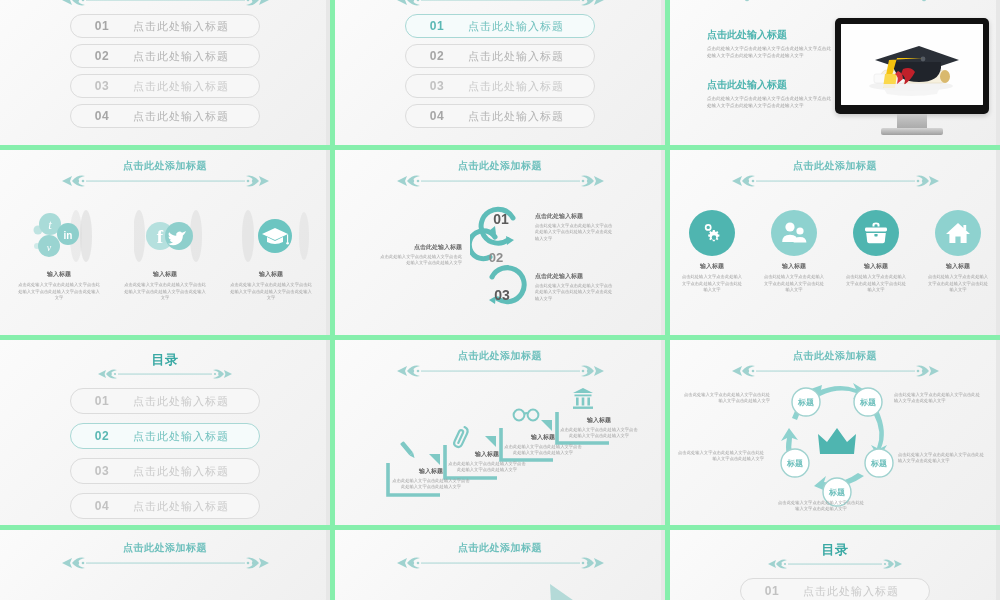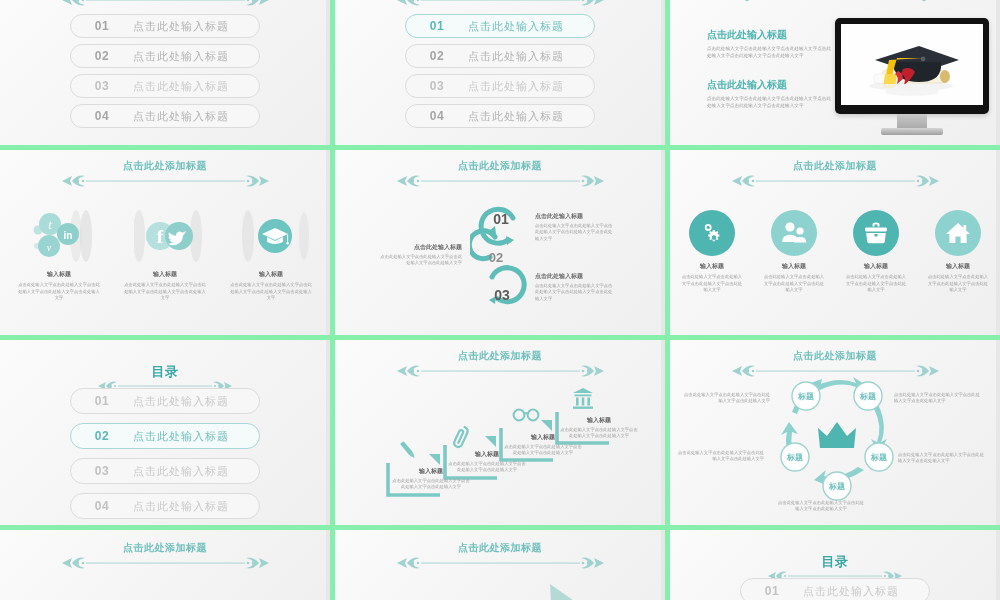--- a/index.html
+++ b/index.html
@@ -25,21 +25,21 @@
   }
   
   .hdr {
     position: absolute; left: 0; right: 0;
     display: flex; flex-direction: column; align-items: center;
   }
   .hdr .title {
     font-size: 10px; font-weight: bold; color: #6fc0bd;
     letter-spacing: .5px; line-height: 12px; margin-bottom: 1px;
   }
-  .hdr .title.dark { color: #3aa9a4; margin-top: 12px; }
+  .hdr .title.dark { color: #3aa9a4; }
   .orn {
     display: flex; align-items: center; justify-content: center;
     width: 215px; height: 16px;
   }
   .orn svg { display: block; }
   
   .pills { position: absolute; left: 0; right: 0; display: flex;
            flex-direction: column; align-items: center; }
   .pill {
     width: 190px; height: 24px; border-radius: 14px;
@@ -542,21 +542,21 @@
           <path d="M14 8 Q20 1 27 3 Q21 4 19 8 Q21 12 27 13 Q20 15 14 8Z"></path>
           <path d="M211 8 L201 3 L203 8 L201 13 Z"></path>
               <circle cx="196" cy="8" r="2.2"></circle>
               <circle cx="190" cy="8" r="1.3"></circle>
           <path d="M201 8 Q195 1 188 3 Q194 4 196 8 Q194 12 188 13 Q195 15 201 8Z"></path>
           <rect x="28" y="7.6" width="159" height="0.9"></rect>
         </g>
           </svg>
       </div>
     </div>
-    <div class="cyc" style="left:108px;top:34px;">
+    <div class="cyc" style="left:108px;top:40px;">
       <svg width="118" height="130" viewBox="0 0 118 130">
 
         <g fill="#8ed2cf">
           <path d="M38 12 q22-10 40 -3 l-3 -6 l13 8 l-13 8 l3 -6 q-17 -6 -36 3z"></path>
           <path d="M100 30 q10 22 3 38 l6 -3 l-8 13 l-8 -13 l6 3 q6 -16 -3 -33z"></path>
           <path d="M86 96 q-20 14 -40 10 l4 6 l-14 -6 l12 -10 l-2 6 q17 3 34 -9z"></path>
           <path d="M17 96 q-12 -20 -8 -38 l-6 3 l8 -13 l9 12 l-6 -2 q-3 17 7 34z"></path>
           <path d="M14 38 q6 -18 22 -26 l-6 -2 l14 -5 l-3 14 l-3 -5 q-13 8 -19 26z"></path>
         </g>
 

